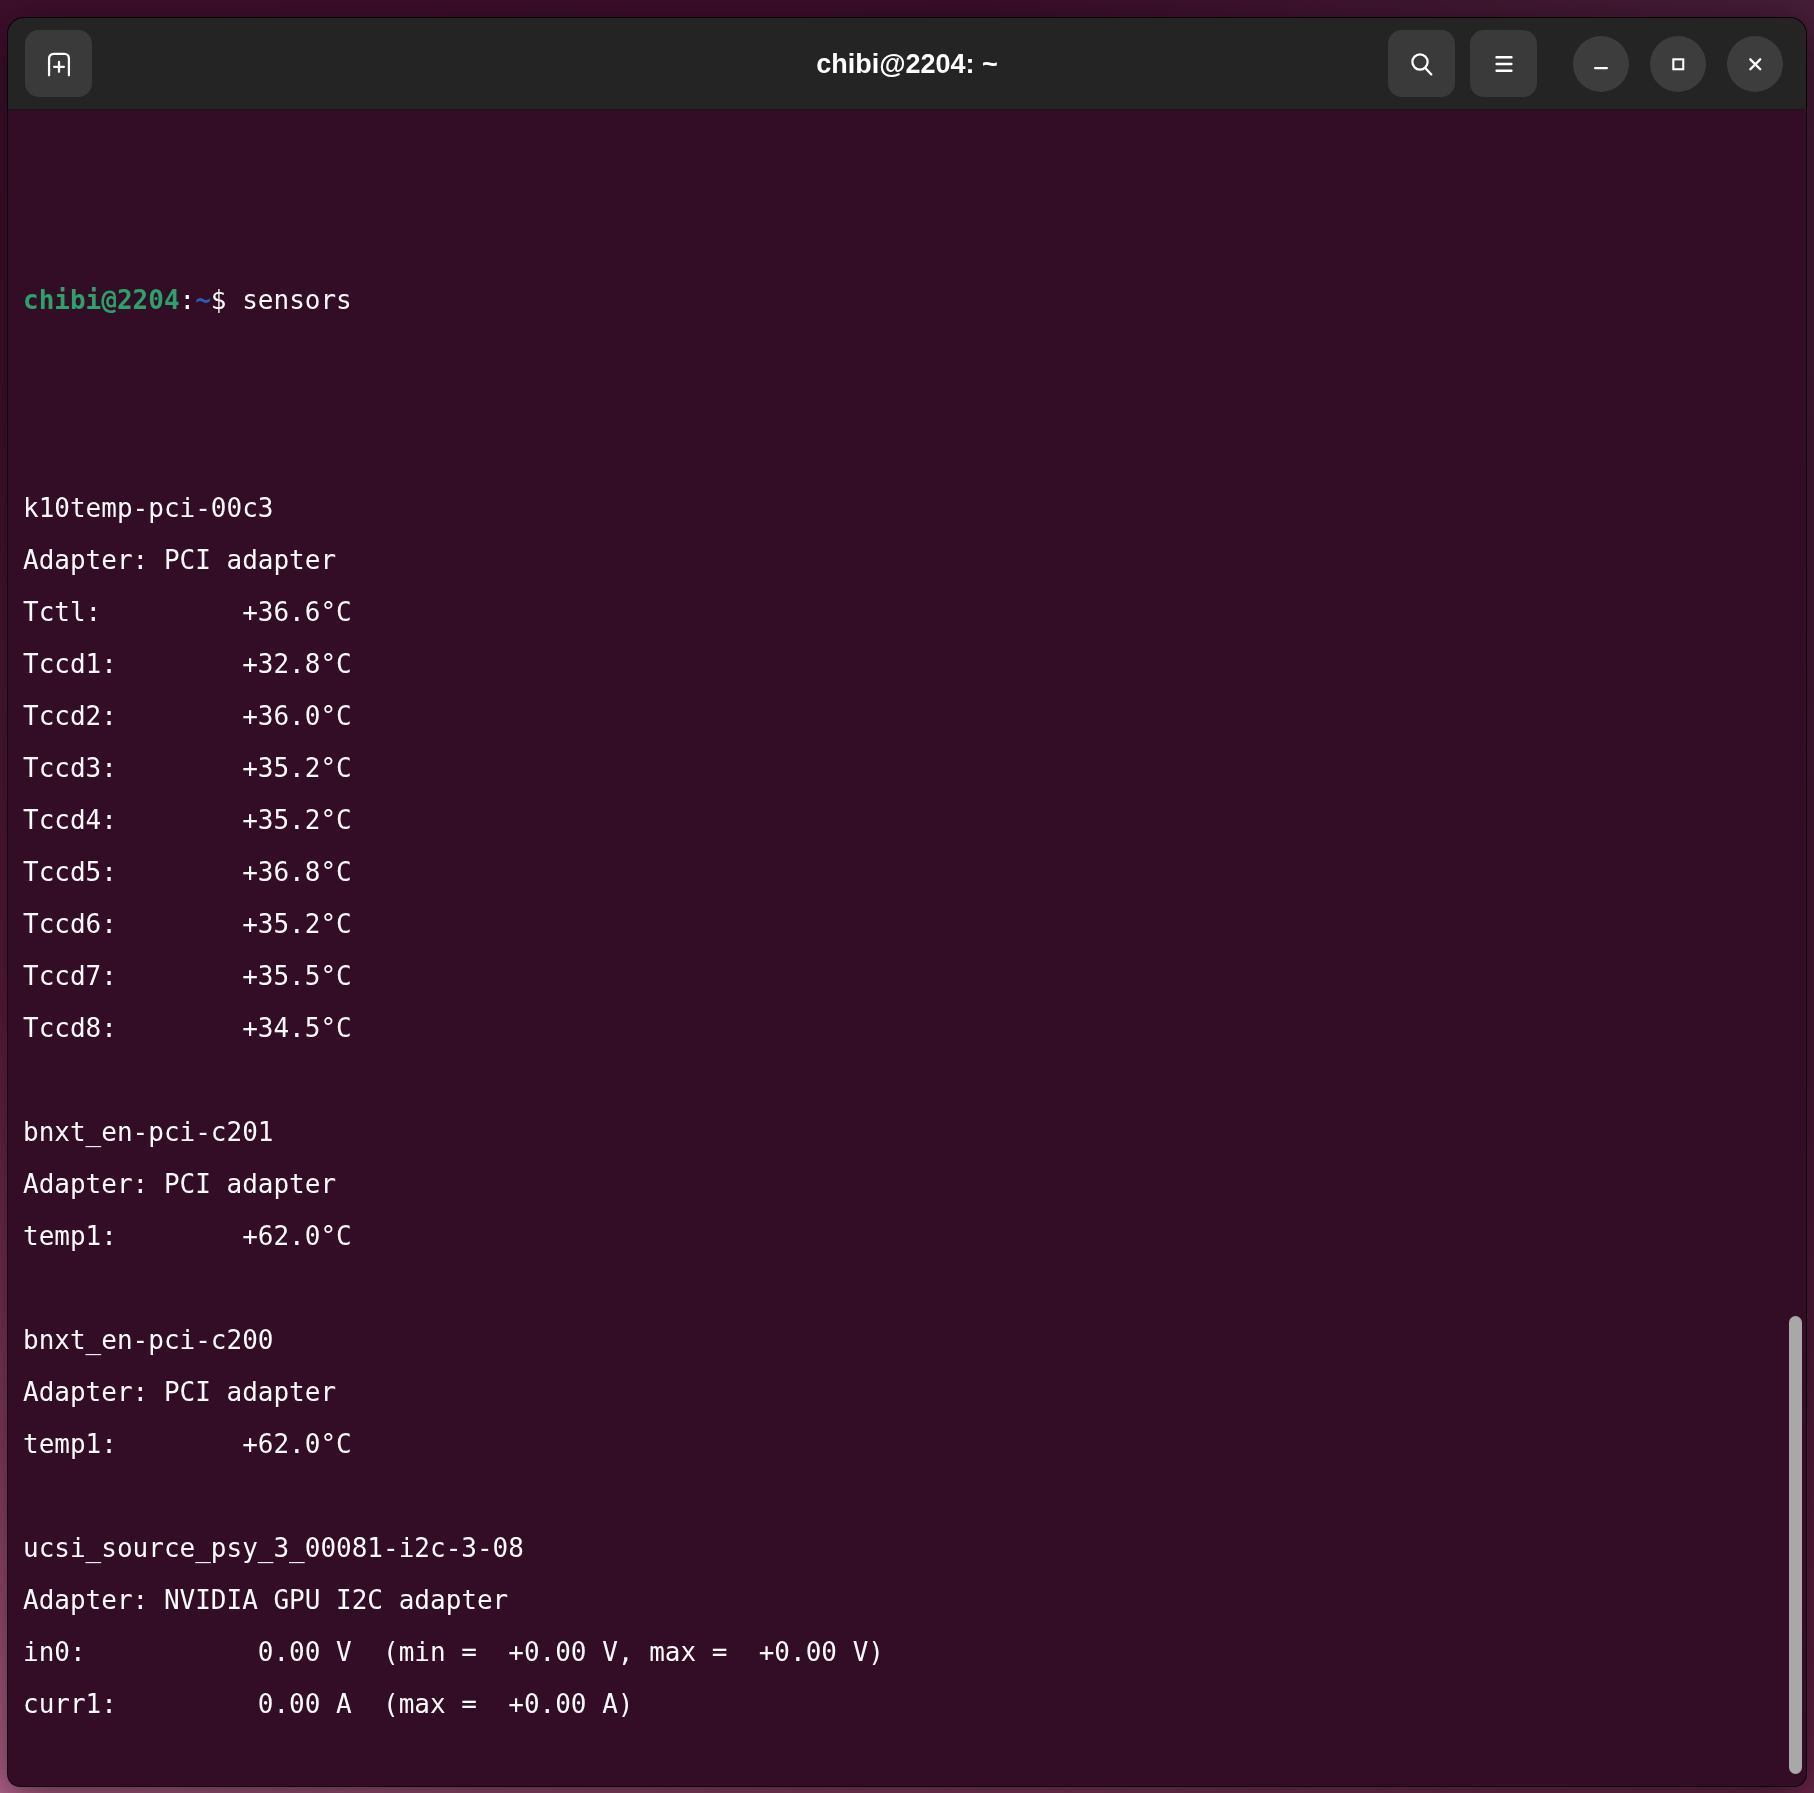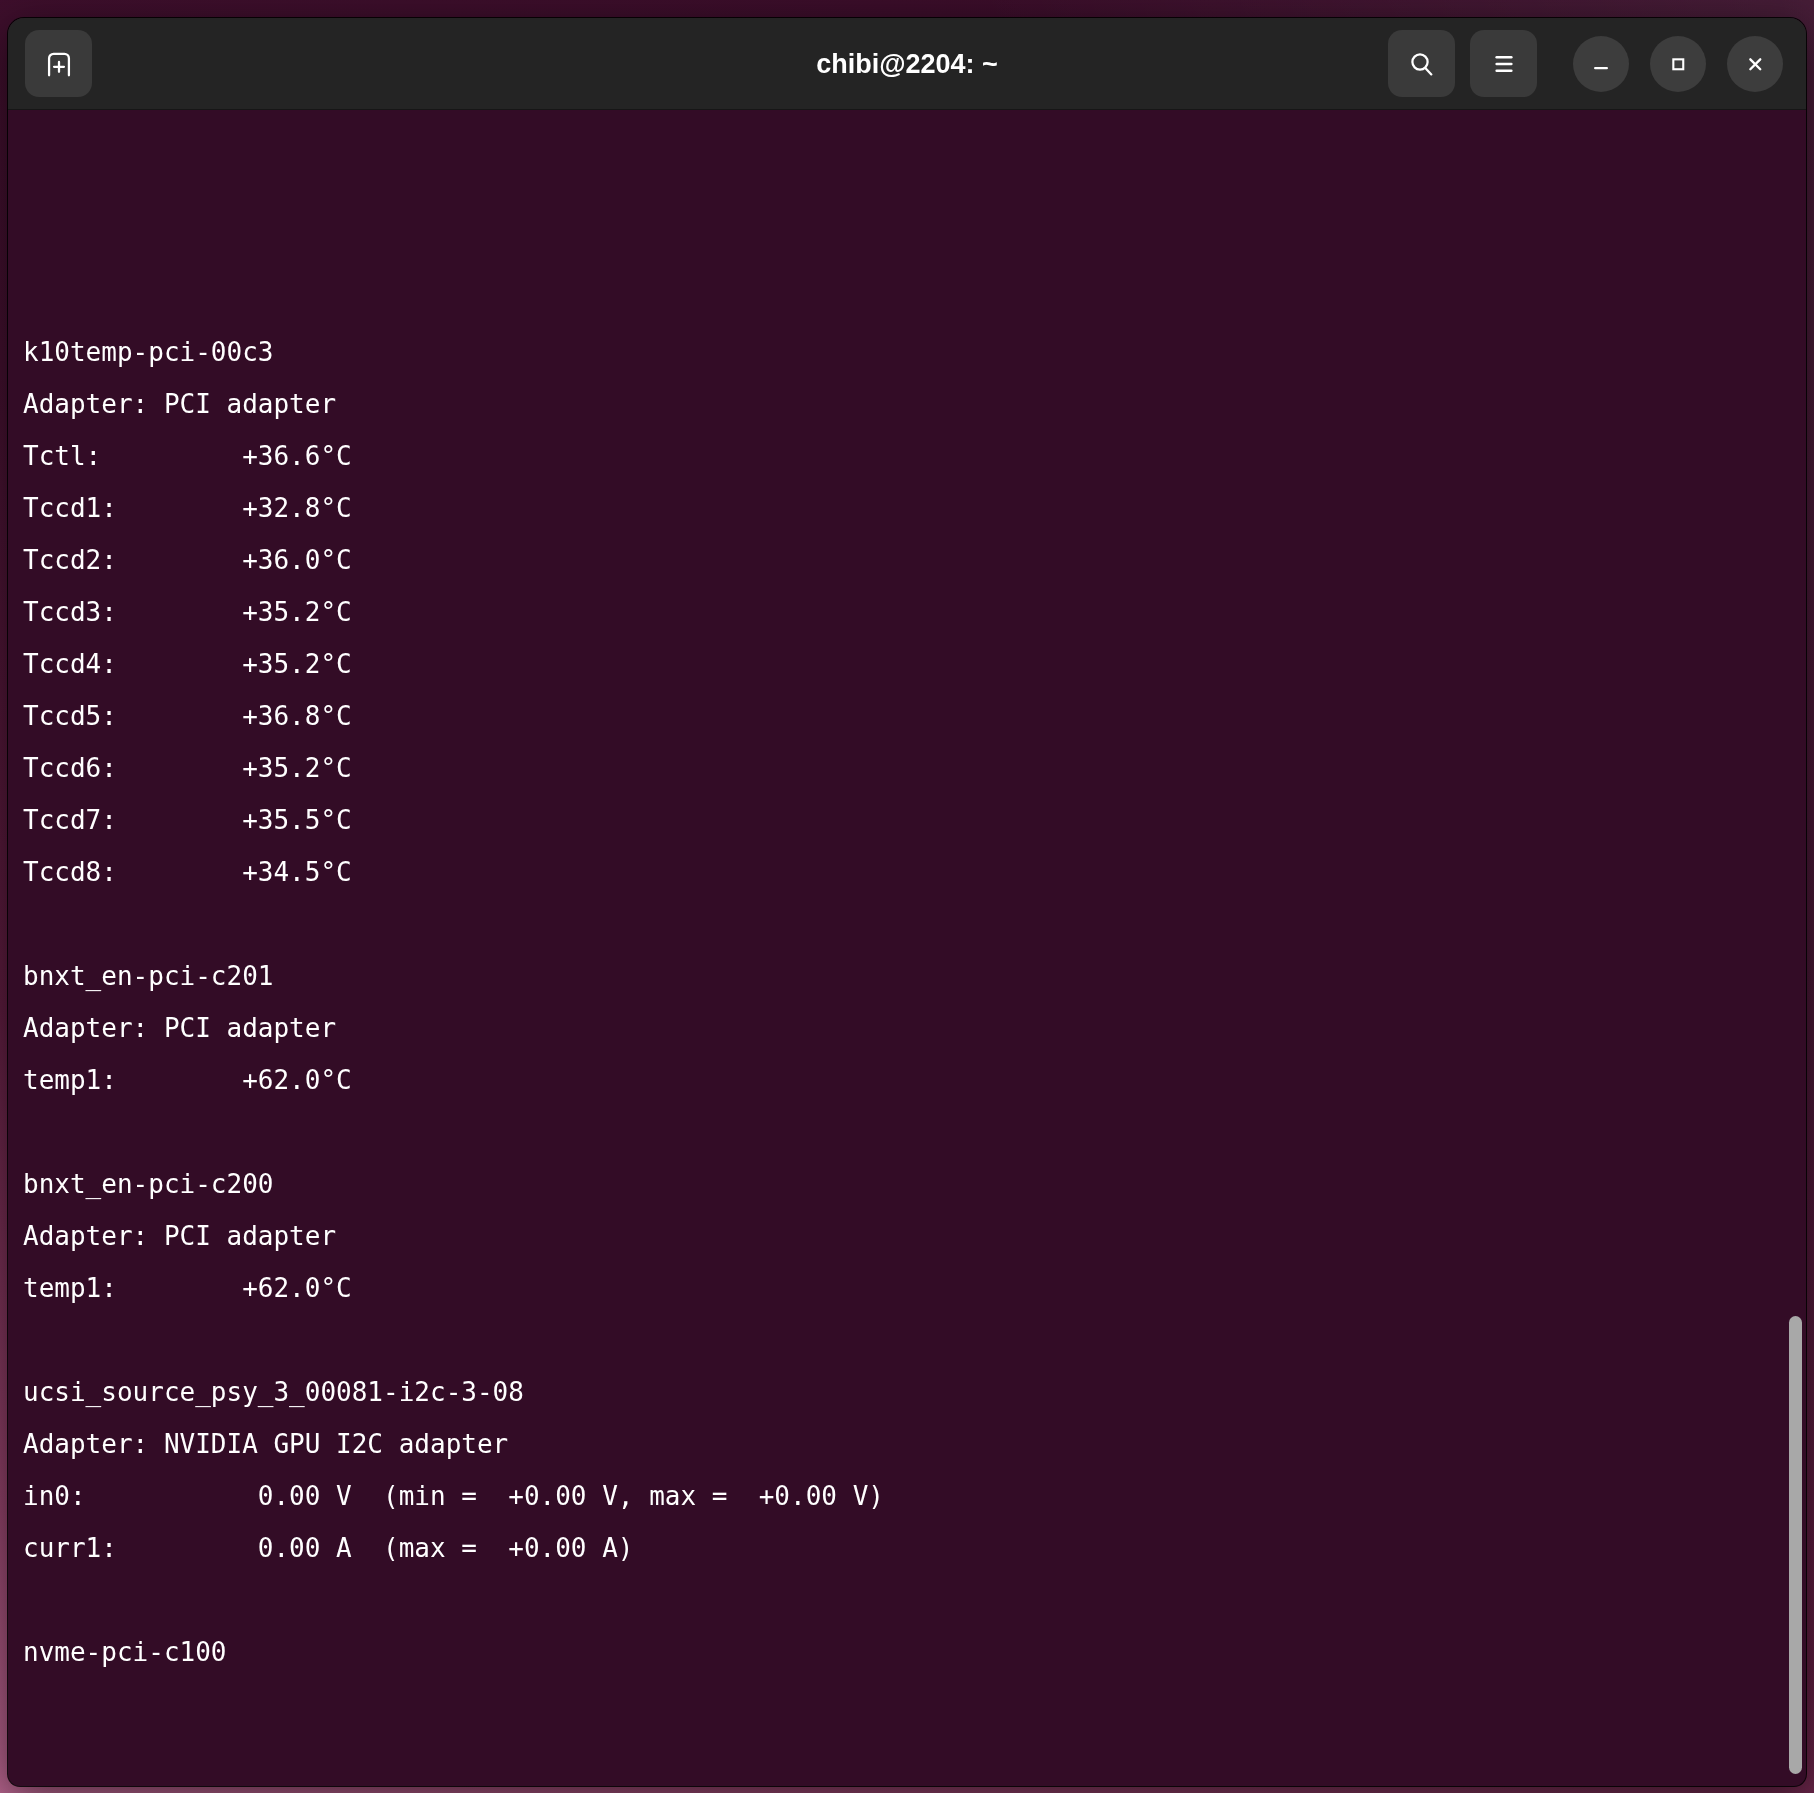--- a/index.html
+++ b/index.html
@@ -112,20 +112,21 @@
         <svg class="icon" width="28" height="28" viewBox="0 0 24 24" fill="none" stroke="#ffffff" stroke-width="2" stroke-linecap="round">
           <path d="M8 8 L16.5 16.5"></path>
           <path d="M16.5 8 L8 16.5"></path>
         </svg>
       </button>
     </div>
   </div>
 
   <div class="terminal">
 
+    <div class="tline"><span class="pu">chibi@2204</span><span>:</span><span class="pp">~</span><span>$ </span><span>sensors</span></div>
 
     <div><div class="tline">k10temp-pci-00c3</div><div class="tline">Adapter: PCI adapter</div><div class="tline">Tctl:         +36.6°C</div><div class="tline">Tccd1:        +32.8°C</div><div class="tline">Tccd2:        +36.0°C</div><div class="tline">Tccd3:        +35.2°C</div><div class="tline">Tccd4:        +35.2°C</div><div class="tline">Tccd5:        +36.8°C</div><div class="tline">Tccd6:        +35.2°C</div><div class="tline">Tccd7:        +35.5°C</div><div class="tline">Tccd8:        +34.5°C</div><div class="tline"></div><div class="tline">bnxt_en-pci-c201</div><div class="tline">Adapter: PCI adapter</div><div class="tline">temp1:        +62.0°C</div><div class="tline"></div><div class="tline">bnxt_en-pci-c200</div><div class="tline">Adapter: PCI adapter</div><div class="tline">temp1:        +62.0°C</div><div class="tline"></div><div class="tline">ucsi_source_psy_3_00081-i2c-3-08</div><div class="tline">Adapter: NVIDIA GPU I2C adapter</div><div class="tline">in0:           0.00 V  (min =  +0.00 V, max =  +0.00 V)</div><div class="tline">curr1:         0.00 A  (max =  +0.00 A)</div><div class="tline"></div><div class="tline">nvme-pci-c100</div></div>
 
     
 
     <div class="scrollbar">
       <div class="thumb"></div>
     </div>
   </div>
 

